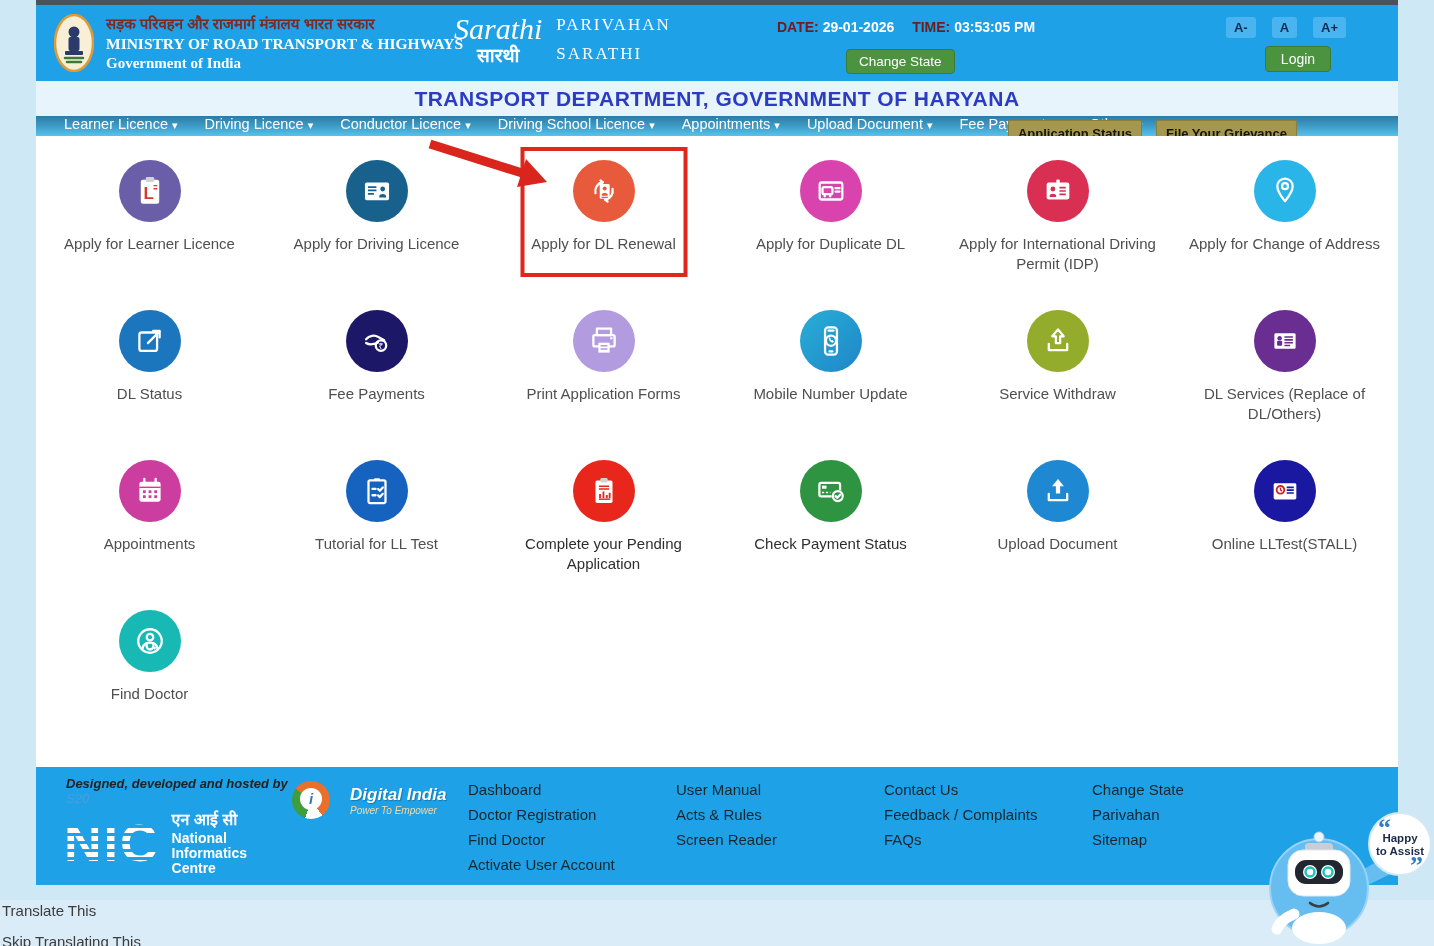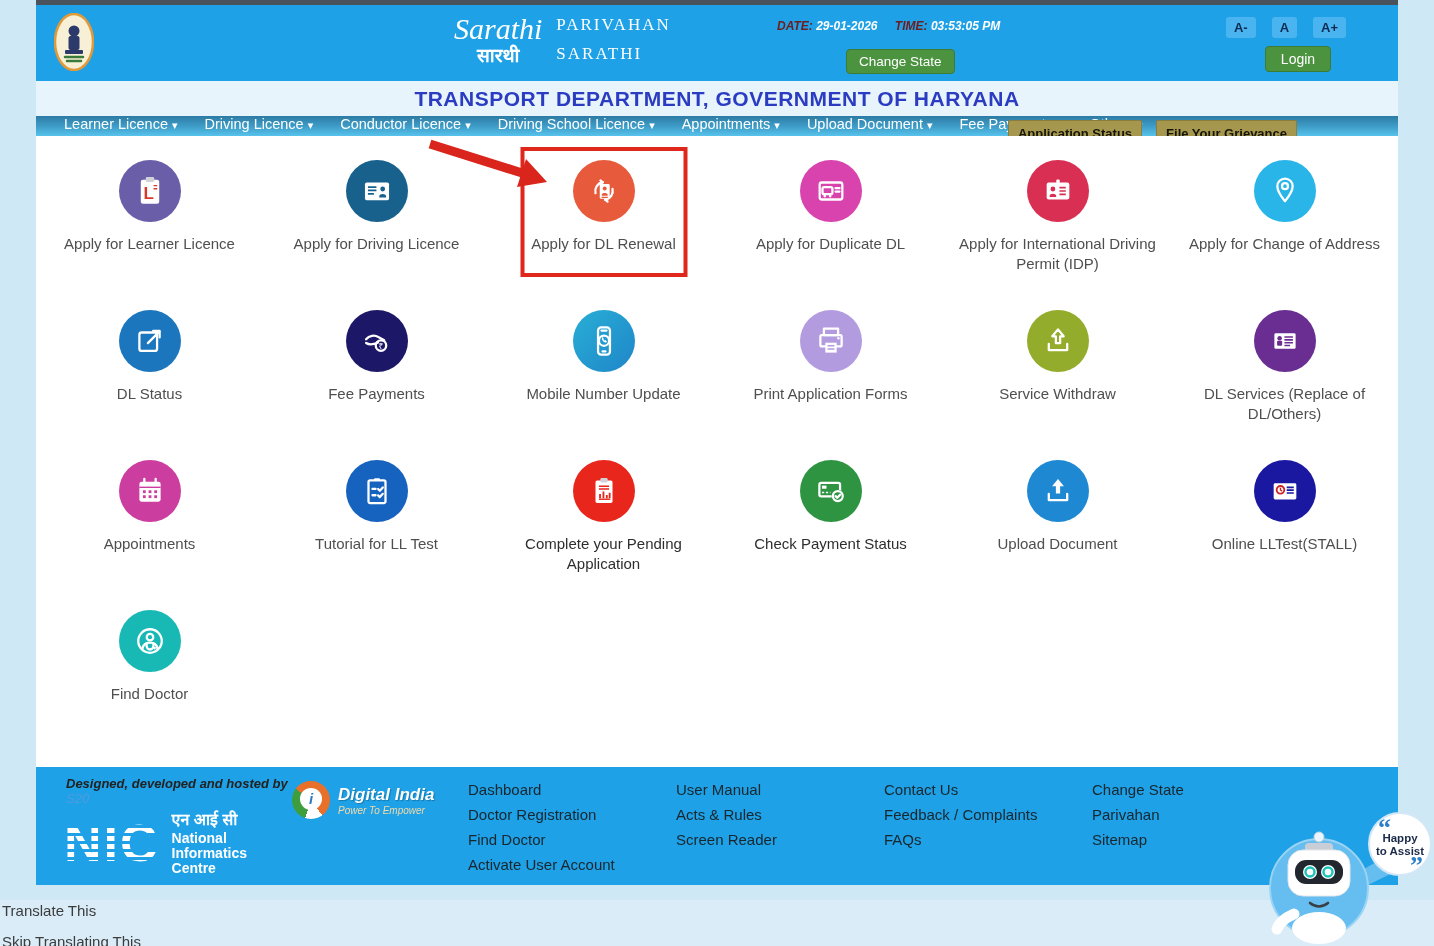--- a/index.html
+++ b/index.html
@@ -14,21 +14,21 @@
   .hdr-left { position:absolute; left:18px; top:8px; display:flex; align-items:center; gap:12px; }
   .emblem { width:40px; height:58px; }
   .ministry .hindi { color:#7b2a24; font-weight:bold; font-size:15px; }
   .ministry .men { color:#fff; font-family:"Liberation Serif", serif; font-weight:bold; font-size:15.5px; margin-top:2px; }
   .ministry .gov { color:#fff; font-family:"Liberation Serif", serif; font-weight:bold; font-size:15px; margin-top:2px; }
   .hdr-mid { position:absolute; left:418px; top:6px; display:flex; align-items:center; gap:14px; }
   .sarathi-logo { color:#fff; text-align:center; line-height:1; }
   .sarathi-logo .s1 { font-family:"Liberation Serif", serif; font-style:italic; font-size:30px; }
   .sarathi-logo .s2 { font-size:19px; font-weight:bold; margin-top:2px; }
   .brand { color:#fff; font-family:"Liberation Serif", serif; font-size:17px; letter-spacing:2px; line-height:1.7; }
-  .dt-block { position:absolute; left:741px; top:14px; font-size:12px; white-space:nowrap;font-style:italic; }
+  .dt-block { position:absolute; left:741px; top:14px; font-size:14px; white-space:nowrap; }
   .dt-label { color:#6e1c1c; font-weight:bold; }
   .dt-val { color:#fff; font-weight:bold; margin-right:14px; }
   .green-btn { background:#4c9340; color:#fff; border:1px solid #3d7a33; border-radius:4px; font-size:13.5px; padding:4px 12px; cursor:pointer; font-family:inherit; }
   .change-state { position:absolute; left:810px; top:44px; }
   .font-btns { position:absolute; right:52px; top:12px; display:flex; gap:16px; }
   .font-btns button { background:#49b4ef; color:#0d2a52; border:none; border-radius:3px; font-size:13px; font-weight:bold; padding:3px 8px; cursor:pointer; font-family:inherit; }
   .login { position:absolute; right:67px; top:41px; width:66px; font-size:14px; }
 
   
   .titlebar { height:35px; background:#e7f4fc; display:flex; align-items:center; justify-content:center; }
@@ -57,21 +57,21 @@
   .ftr { position:relative; height:118px; background:#1ea1e6; }
   .credit { position:absolute; left:30px; top:9px; font-size:13px; }
   .credit .c1 { color:#222; font-style:italic; font-weight:bold; }
   .credit .c2 { color:#4f9be0; text-decoration:none; font-style:italic; cursor:pointer; }
   .nic { position:absolute; left:28px; top:44px; display:flex; align-items:center; gap:12px; color:#fff; }
   .nic-word { font-size:52px; font-weight:bold; letter-spacing:2px; line-height:.9;
               background:repeating-linear-gradient(#fff 0 5px, rgba(255,255,255,0) 5px 8px);
               -webkit-background-clip:text; background-clip:text; -webkit-text-fill-color:transparent; }
   .nic-text { font-size:14px; font-weight:bold; line-height:1.1; }
   .nic-text .hin { font-size:16px; margin-bottom:2px; }
-  .di { position:absolute; left:256px; top:14px; display:flex; align-items:center; gap:8px; }
+  .di { position:absolute; left:256px; top:14px; display:flex; align-items:center; gap:20px; }
   .di-swirl { width:38px; height:38px; border-radius:50%; background:conic-gradient(#e8702a 0 40%, #fff 40% 55%, #3e9e3e 55% 85%, #e8702a 85%); position:relative; }
   .di-swirl::after { content:"i"; position:absolute; left:50%; top:50%; transform:translate(-50%,-55%); width:22px; height:22px; background:#fff; border-radius:50%; color:#2f7bbf; font-weight:bold; font-size:15px; text-align:center; line-height:22px; font-style:italic; }
   .di-text .t1 { color:#fff; font-weight:bold; font-size:17px; font-style:italic; text-shadow:1px 1px 1px rgba(0,0,0,.25); }
   .di-text .t2 { color:#f4d9a8; font-size:10px; font-style:italic; }
   .ftr-links { position:absolute; left:432px; top:10px; display:flex; }
   .ftr-col { width:208px; }
   .ftr-link { color:#18262e; font-size:15px; line-height:25px; cursor:pointer; white-space:nowrap; }
 
   
   .bottom-strip { position:absolute; left:0; top:900px; width:1434px; height:46px; background:#d9ecf8; }
@@ -91,20 +91,25 @@
     <div class="hdr-left">
       <div class="emblem">
         <svg viewBox="0 0 40 58">
           <ellipse cx="20" cy="29" rx="19" ry="28" fill="#f7f0d6" stroke="#e09a38" stroke-width="2.5"></ellipse>
           <circle cx="20" cy="18" r="5.5" fill="#2b3a6b"></circle>
           <rect x="14.5" y="23" width="11" height="14" rx="2" fill="#2b3a6b"></rect>
           <rect x="11" y="37" width="18" height="4" rx="1" fill="#2b3a6b"></rect>
           <path d="M11 44h18M13 48h14" stroke="#3a7a3a" stroke-width="2.5" stroke-linecap="round"></path>
         </svg>
       </div>
+      <div class="ministry">
+        <div class="hindi">सड़क परिवहन और राजमार्ग मंत्रालय भारत सरकार</div>
+        <div class="men">MINISTRY OF ROAD TRANSPORT &amp; HIGHWAYS</div>
+        <div class="gov">Government of India</div>
+      </div>
     </div>
 
     <div class="hdr-mid">
       <div class="sarathi-logo">
         <div class="s1">Sarathi</div>
         <div class="s2">सारथी</div>
       </div>
       <div class="brand">
         <div>PARIVAHAN</div>
         <div>SARATHI</div>
@@ -236,42 +241,42 @@
             <svg viewBox="0 0 24 24">
               <path d="M4.3 10.8c2.2-2.8 6-3.3 8.6-1.6l4.2 2.3" fill="none" stroke="#fff" stroke-width="1.6" stroke-linecap="round" stroke-linejoin="round"></path>
               <path d="M4.3 13.4c2.6 1.7 6.4.8 8.4-.4" fill="none" stroke="#fff" stroke-width="1.6" stroke-linecap="round" stroke-linejoin="round"></path>
               <circle cx="14.8" cy="15.2" r="3.7" fill="none" stroke="#fff" stroke-width="1.6" stroke-linecap="round" stroke-linejoin="round"></circle>
               <text x="14.8" y="17.4" font-size="6" fill="#fff" text-anchor="middle" font-family="sans-serif">₹</text>
             </svg>
           </div>
           <div class="lbl">Fee Payments</div>
         </div>
         <div class="cell">
+          <div class="circle" style="background: rgb(179, 155, 224); color: rgb(179, 155, 224);">
+            <svg viewBox="0 0 24 24">
+              <rect x="7" y="3.2" width="10" height="4.6" fill="none" stroke="#fff" stroke-width="1.6" stroke-linecap="round" stroke-linejoin="round"></rect>
+              <rect x="4.5" y="7.8" width="15" height="8" rx="1" fill="none" stroke="#fff" stroke-width="1.6" stroke-linecap="round" stroke-linejoin="round"></rect>
+              <rect x="8" y="13.2" width="8" height="7" fill="#fff"></rect>
+              <path d="M9.6 15.4h4.8M9.6 17.6h4.8" stroke="currentColor" stroke-width="1"></path>
+              <circle cx="17.2" cy="10" r=".9" fill="#fff"></circle>
+            </svg>
+          </div>
+          <div class="lbl">Print Application Forms</div>
+        </div>
+        <div class="cell">
           <div class="circle" style="background: linear-gradient(135deg, rgb(40, 174, 214), rgb(31, 134, 200)); color: rgb(40, 174, 214);">
             <svg viewBox="0 0 24 24">
               <rect x="7.8" y="2.4" width="8.4" height="19.2" rx="2.2" fill="none" stroke="#fff" stroke-width="1.6" stroke-linecap="round" stroke-linejoin="round"></rect>
               <path d="M10.2 4.6h3.6" fill="none" stroke="#fff" stroke-width="1.6" stroke-linecap="round" stroke-linejoin="round"></path>
               <path d="M11 19.4h2" fill="none" stroke="#fff" stroke-width="1.6" stroke-linecap="round" stroke-linejoin="round"></path>
               <circle cx="12" cy="11.8" r="3.6" fill="none" stroke="#fff" stroke-width="1.6" stroke-linecap="round" stroke-linejoin="round"></circle>
               <path d="M10.5 10.4c.2 1.3 1.6 2.7 2.9 2.9l.7-1-1.1-1-.6.3c-.4-.3-.7-.6-.9-1l.3-.5-1-1z" fill="#fff"></path>
             </svg>
           </div>
           <div class="lbl">Mobile Number Update</div>
-        </div>
-        <div class="cell">
-          <div class="circle" style="background: rgb(179, 155, 224); color: rgb(179, 155, 224);">
-            <svg viewBox="0 0 24 24">
-              <rect x="7" y="3.2" width="10" height="4.6" fill="none" stroke="#fff" stroke-width="1.6" stroke-linecap="round" stroke-linejoin="round"></rect>
-              <rect x="4.5" y="7.8" width="15" height="8" rx="1" fill="none" stroke="#fff" stroke-width="1.6" stroke-linecap="round" stroke-linejoin="round"></rect>
-              <rect x="8" y="13.2" width="8" height="7" fill="#fff"></rect>
-              <path d="M9.6 15.4h4.8M9.6 17.6h4.8" stroke="currentColor" stroke-width="1"></path>
-              <circle cx="17.2" cy="10" r=".9" fill="#fff"></circle>
-            </svg>
-          </div>
-          <div class="lbl">Print Application Forms</div>
         </div>
         <div class="cell">
           <div class="circle" style="background: rgb(147, 172, 43); color: rgb(147, 172, 43);">
             <svg viewBox="0 0 24 24">
               <path d="M5.5 14v4.4h13V14" fill="none" stroke="#fff" stroke-width="1.6" stroke-linecap="round" stroke-linejoin="round"></path>
               <path d="M12 3.8l4 4.9h-2.5v4.8h-3V8.7H8z" fill="none" stroke="#fff" stroke-width="1.6" stroke-linecap="round" stroke-linejoin="round"></path>
             </svg>
           </div>
           <div class="lbl">Service Withdraw</div>
         </div>

